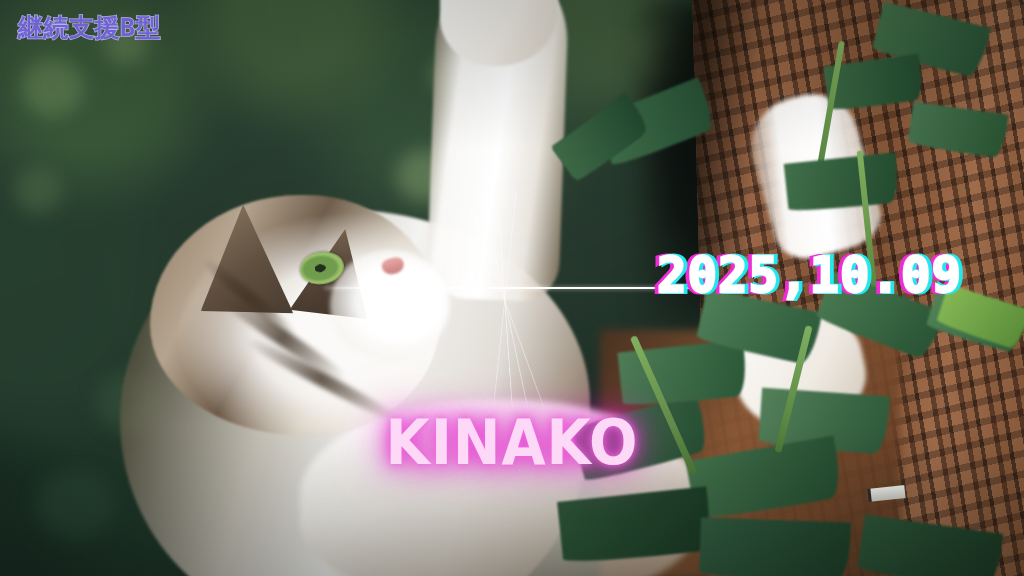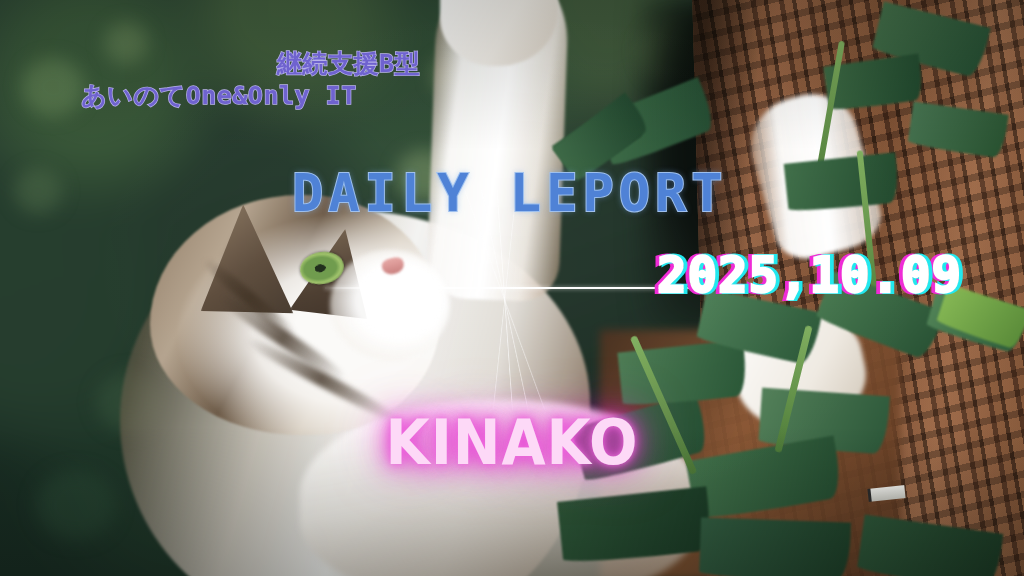--- a/index.html
+++ b/index.html
@@ -283,21 +283,21 @@
     font-weight: 700;
     letter-spacing: .5px;
     color: #6f63cf;
     -webkit-text-stroke: 1.4px #b9b3ea;
     paint-order: stroke fill;
     text-shadow: 0 0 1px rgba(180,175,235,.9);
     white-space: nowrap;
   }
   .header-jp .ln { display: block; }
   .header-jp .ln1 { text-align: left; padding-left: 26px; letter-spacing: 0px;}
-  .header-jp .ln2 { text-align: right; padding-left: 18px; margin-top: 36px; }
+  .header-jp .ln2 { text-align: left; padding-left: 18px; }
   .header-jp .ln3 { text-align: center; padding-left: 18px; }
 
   
   .title-main {
     position: absolute;
     left: 292px; top: 163px;
     font-family: "DejaVu Sans Mono", monospace;
     font-size: 52px;
     font-weight: 700;
     letter-spacing: 5px;
@@ -437,24 +437,22 @@
 
     <div class="tag"></div>
 
     <div class="grade"></div>
   </div>
 
   <div class="overlay">
 
     <div class="header-jp">
       <span class="ln ln2">継続支援B型</span>
-      <span class="ln ln3">あいのてOne&amp;Only IT</span>
     </div>
 
-    <div class="title-main">DAILY LEPORT</div>
 
     <div class="rule"></div>
 
     <div class="date-wrap">
       <span class="d mag">2025,10.09</span>
       <span class="d cya">2025,10.09</span>
       <span class="d main">2025,10.09</span>
     </div>
 
     <div class="kinako">KINAKO</div>

